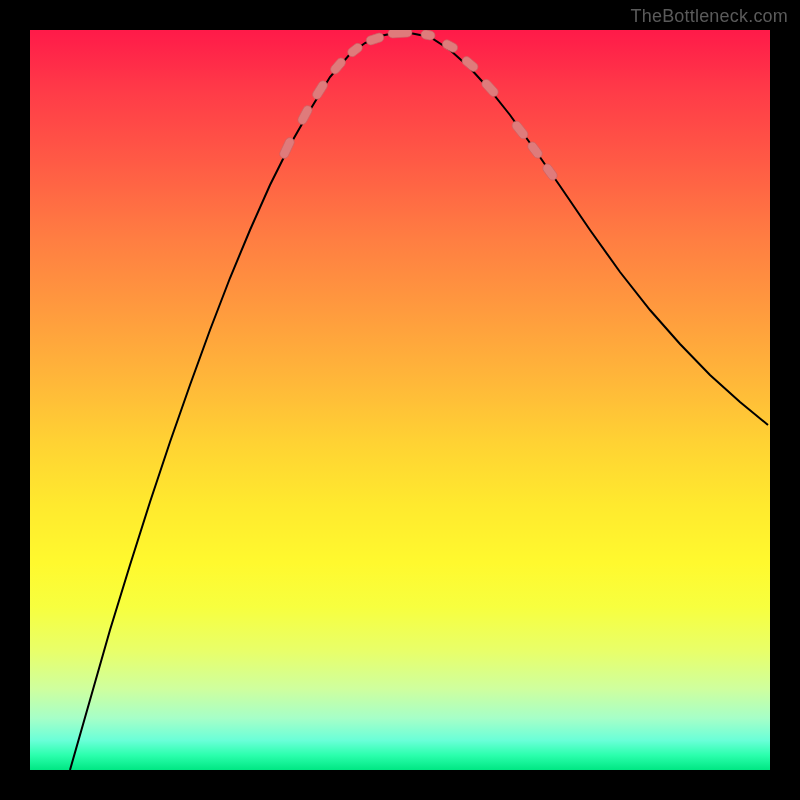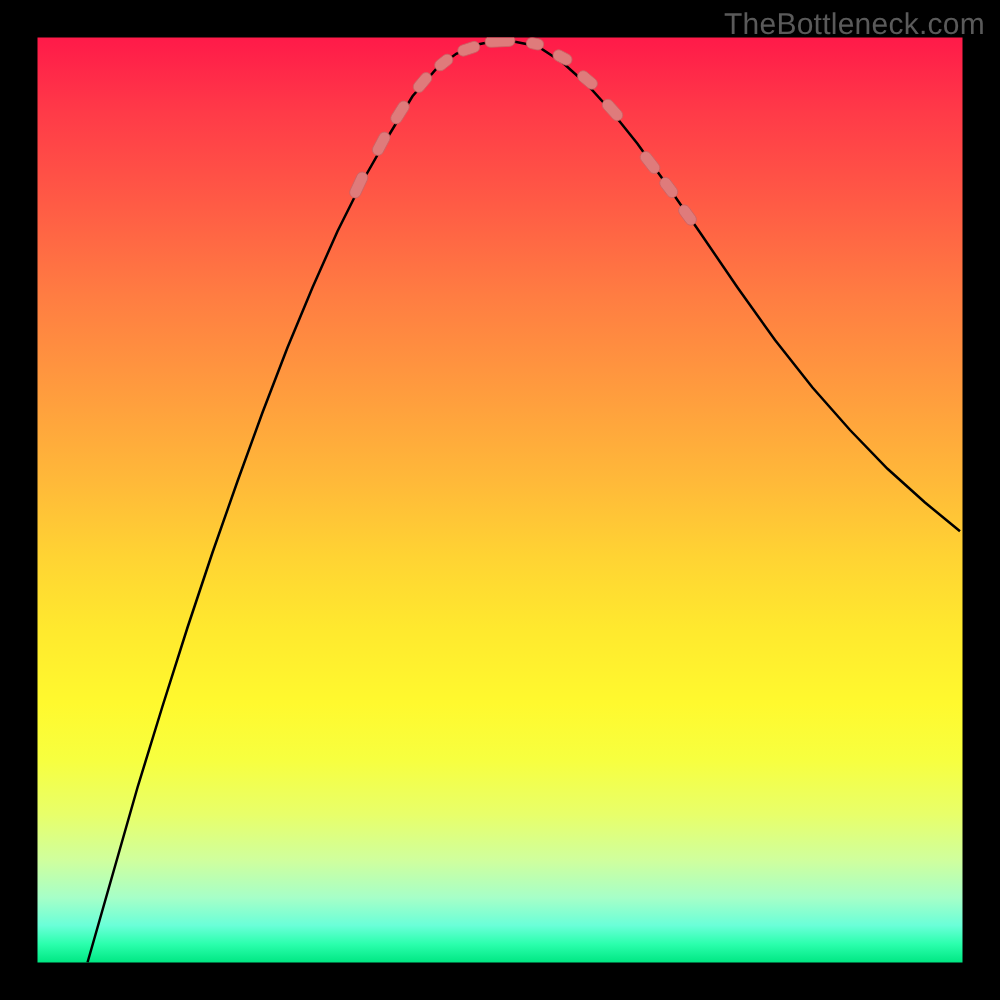--- a/index.html
+++ b/index.html
@@ -42,21 +42,21 @@
       #6affd8 96%,
       #2bffad 98%,
       #00e783 100%
     );
   }
   .watermark {
     position: absolute;
     top: 6px;
     right: 12px;
     color: #5a5a5a;
-    font-size: 24px;
+    font-size: 18px;
     letter-spacing: 0.2px;
     user-select: none;
   }
   svg {
     position: absolute;
     left: 0;
     top: 0;
   }
 </style>
 </head>

